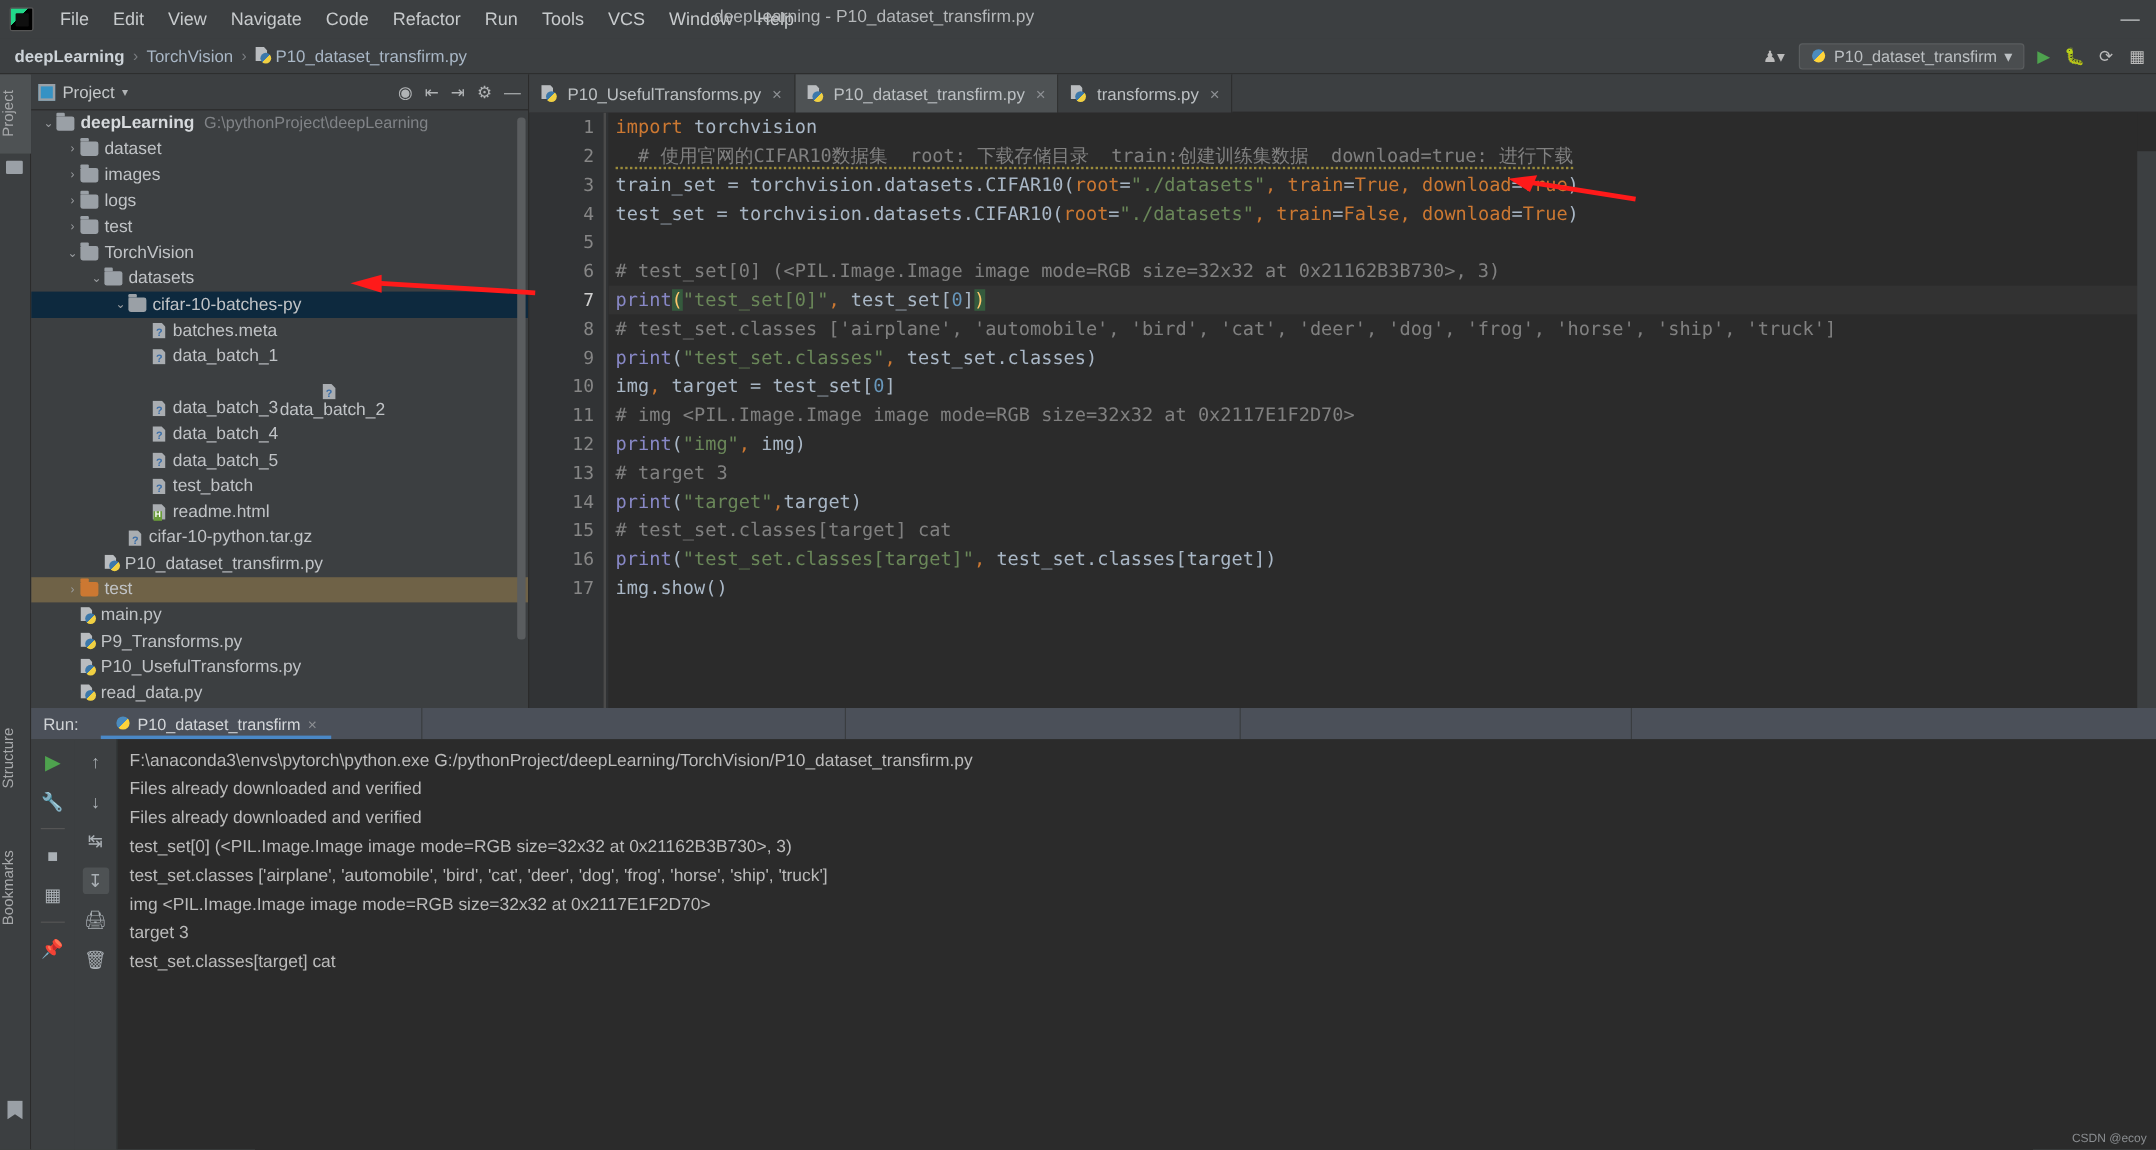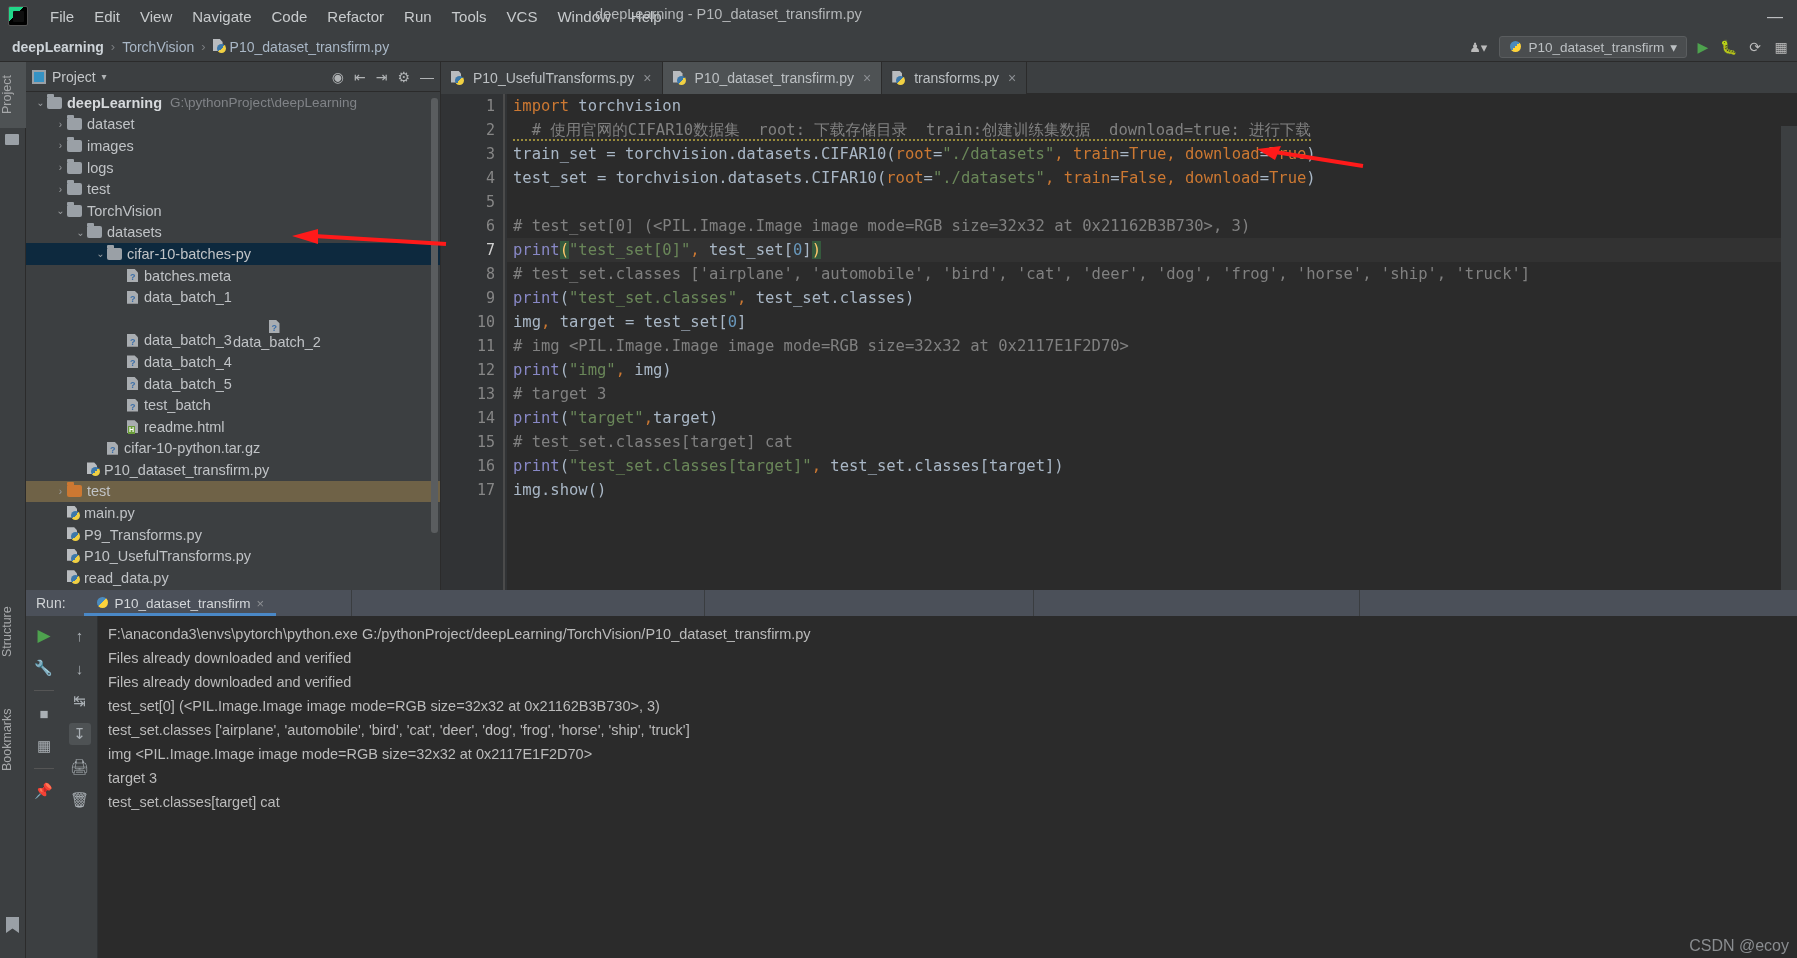--- a/index.html
+++ b/index.html
@@ -210,21 +210,21 @@
   .rt-sep { width: 20px; height: 1px; background: #555; }
 
   .console {
     position: absolute; left: 72px; top: 26px; right: 0; bottom: 0; background: #2b2b2b;
     font-family: Liberation Sans, sans-serif; font-size: 14.5px; color: #bbbbbb;
     padding: 6px 0 0 10px; overflow: hidden;
   }
   .coline { height: 24px; line-height: 24px; white-space: pre; }
 
   .watermark {
-    position: absolute; right: 8px; bottom: 3px; font-size: 16px; color: #8a8d90;
+    position: absolute; right: 8px; bottom: 3px; font-size: 10px; color: #8a8d90;
   }
 
   
   .arrow-ann { position: absolute; pointer-events: none; }
 </style>
 </head>
 <body>
 
 <div id="app">
 

